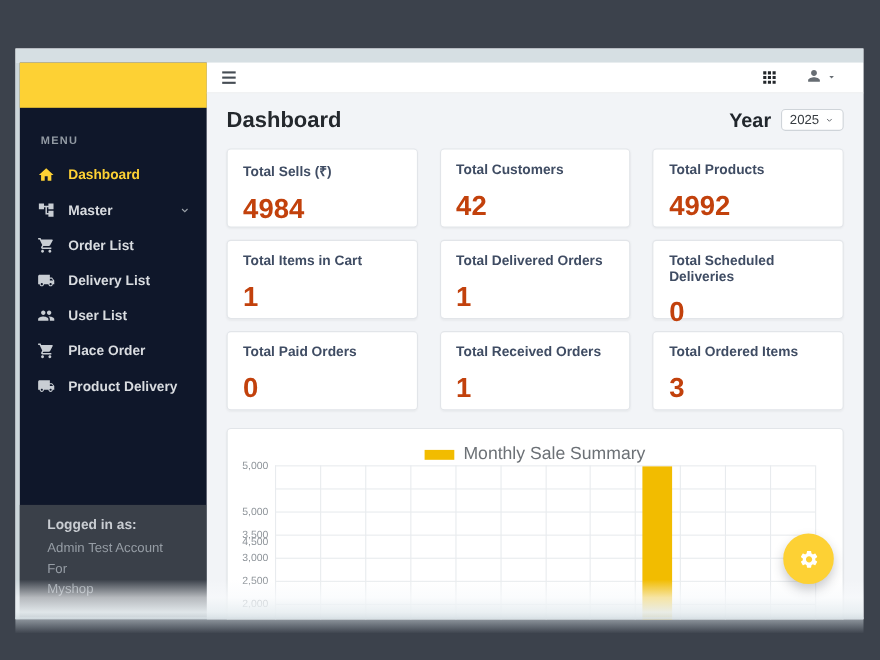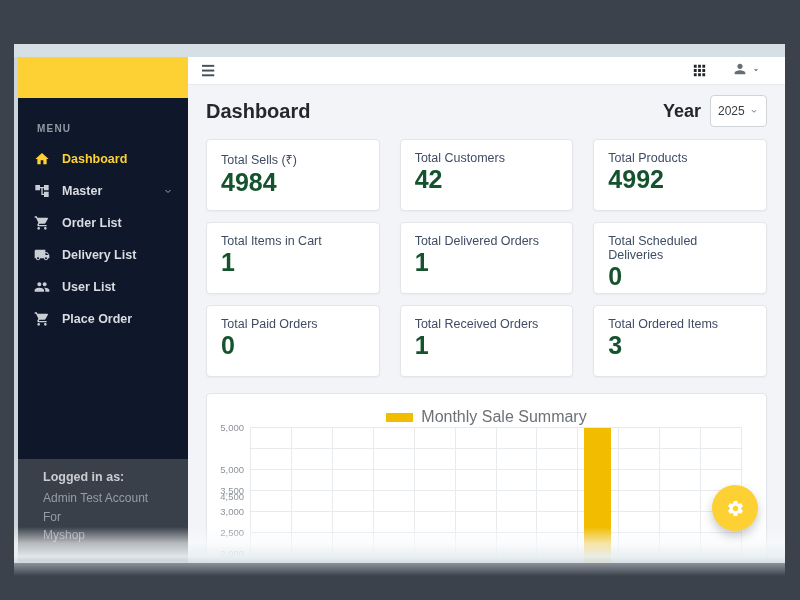--- a/index.html
+++ b/index.html
@@ -38,29 +38,29 @@
   .apps-grid svg { width:17px; height:17px; fill:#23272b; }
   .user-btn { gap:3px; }
   .user-btn .person svg { width:16px; height:16px; fill:#676d73; }
   .user-btn .caret svg { width:10px; height:10px; fill:#676d73; }
 
   .content { flex:1; background:#f2f4f7; padding:8px 18px 0; position:relative; }
   .page-head { display:flex; align-items:center; justify-content:space-between; margin:2px 0 12px; }
   .page-title { font-size:20px; font-weight:700; color:#24282d; line-height:28px; }
   .year-ctl { display:flex; align-items:center; gap:9px; }
   .year-label { font-size:18px; font-weight:700; color:#21262c; }
-  .year-select { width:57px; height:32px; background:#fff; border:1px solid #cfd4d9; border-radius:4px; display:flex; align-items:center; justify-content:space-between; padding:0 7px; cursor:pointer;text-align:center; }
+  .year-select { width:57px; height:20px; background:#fff; border:1px solid #cfd4d9; border-radius:4px; display:flex; align-items:center; justify-content:space-between; padding:0 7px; cursor:pointer;text-align:center; }
   .year-select .ys-val { font-size:12px; color:#383d42; }
   .year-select svg { width:10px; height:10px; stroke:#555b61; fill:none; stroke-width:2; }
 
   
   .cards { display:grid; grid-template-columns:repeat(3,1fr); column-gap:20px; row-gap:11px; }
   .card { height:72px; background:#fff; border:1px solid #e2e5e9; border-radius:4px; box-shadow:0 1px 2px rgba(0,0,0,0.04); padding:11px 14px; }
-  .card-title { font-size:12.5px; font-weight:400; color:#3f4c63; }
-  .card-value { font-size:25px; font-weight:700; color:#14532d; line-height:1.15; margin-top:0; }
+  .card-title { font-size:12.5px; font-weight:700; color:#3f4c63; }
+  .card-value { font-size:25px; font-weight:700; color:#c2410c; line-height:1.15; margin-top:12px; }
 
   
   .chart-card { margin-top:16px; height:220px; background:#fff; border:1px solid #e2e5e9; border-radius:4px; box-shadow:0 1px 2px rgba(0,0,0,0.04); position:relative; }
   .legend { position:absolute; top:14px; left:0; right:0; display:flex; align-items:center; justify-content:center; gap:8px; cursor:pointer; }
   .legend-swatch { width:27px; height:9px; background:#f2bc00; display:inline-block; }
   .legend-text { font-size:16px; color:#6c7176; }
   .plot { position:absolute; left:43px; top:33px; width:491px; height:186px; }
   .gl-v { position:absolute; top:0; bottom:0; width:1px; background:#e8ebee; }
   .gl-h { position:absolute; left:0; right:0; height:1px; background:#e8ebee; }
   .ytick { position:absolute; left:-48px; width:42px; text-align:right; font-size:9.5px; color:#8d9399; }
@@ -141,20 +141,28 @@
 
           <div class="menu-item">
             <span class="mi-icon">
               <svg viewBox="0 0 24 24">
                   <path d="M7 18c-1.1 0-1.99.9-1.99 2S5.9 22 7 22s2-.9 2-2-.9-2-2-2zM1 2v2h2l3.6 7.59-1.35 2.45c-.16.28-.25.61-.25.96 0 1.1.9 2 2 2h12v-2H7.42c-.14 0-.25-.11-.25-.25l.03-.12.9-1.63h7.45c.75 0 1.41-.41 1.75-1.03l3.58-6.49c.08-.14.12-.31.12-.47 0-.55-.45-1-1-1H5.21l-.94-2H1zm16 16c-1.1 0-1.99.9-1.99 2s.89 2 1.99 2 2-.9 2-2-.9-2-2-2z"></path>
                 </svg>
             </span>
             <span class="mi-label">Place Order</span>
           </div>
 
+          <div class="menu-item">
+            <span class="mi-icon">
+              <svg viewBox="0 0 24 24">
+                  <path d="M20 8h-3V4H3c-1.1 0-2 .9-2 2v11h2c0 1.66 1.34 3 3 3s3-1.34 3-3h6c0 1.66 1.34 3 3 3s3-1.34 3-3h2v-5l-3-4zM6 18.5c-.83 0-1.5-.67-1.5-1.5s.67-1.5 1.5-1.5 1.5.67 1.5 1.5-.67 1.5-1.5 1.5zm13.5-9l1.96 2.5H17V9.5h2.5zm-1.5 9c-.83 0-1.5-.67-1.5-1.5s.67-1.5 1.5-1.5 1.5.67 1.5 1.5-.67 1.5-1.5 1.5z"></path>
+                </svg>
+            </span>
+            <span class="mi-label">Product Delivery</span>
+          </div>
         </nav>
 
         <div class="logged-panel">
           <div class="logged-title">Logged in as:</div>
           <div class="logged-line">Admin Test Account For</div>
           <div class="logged-line">Myshop</div>
         </div>
       </aside>
 
       <div class="main">

